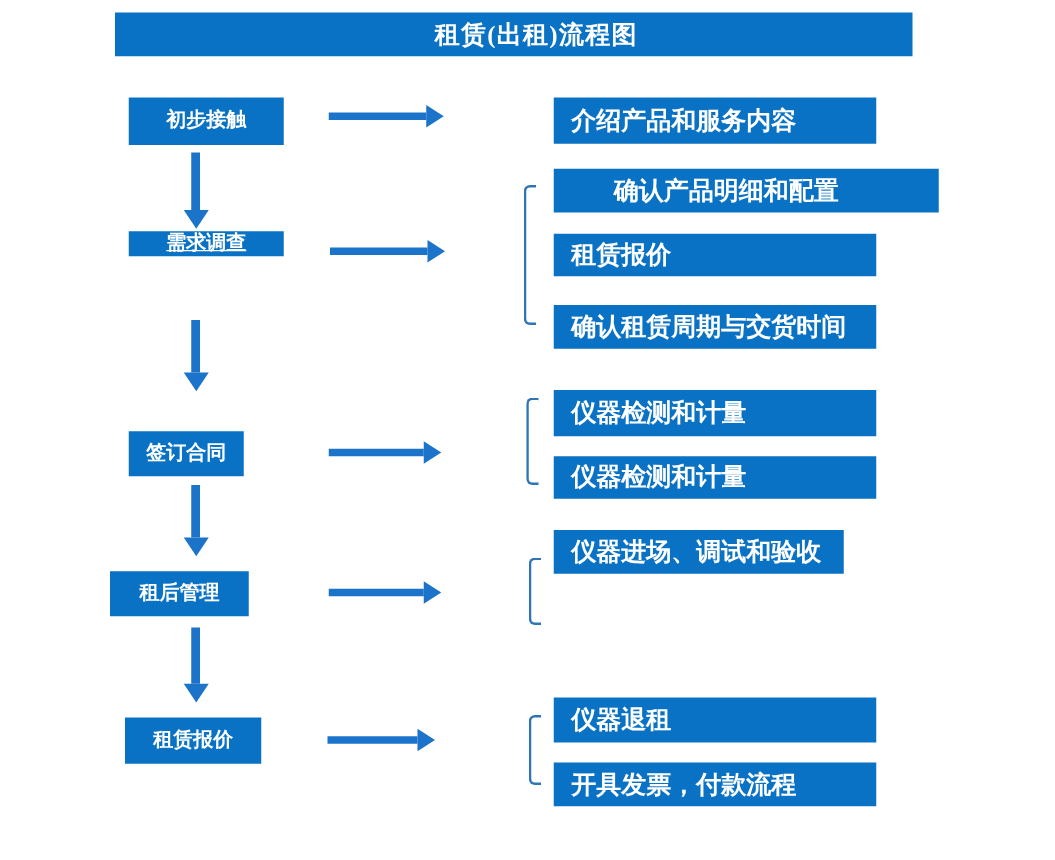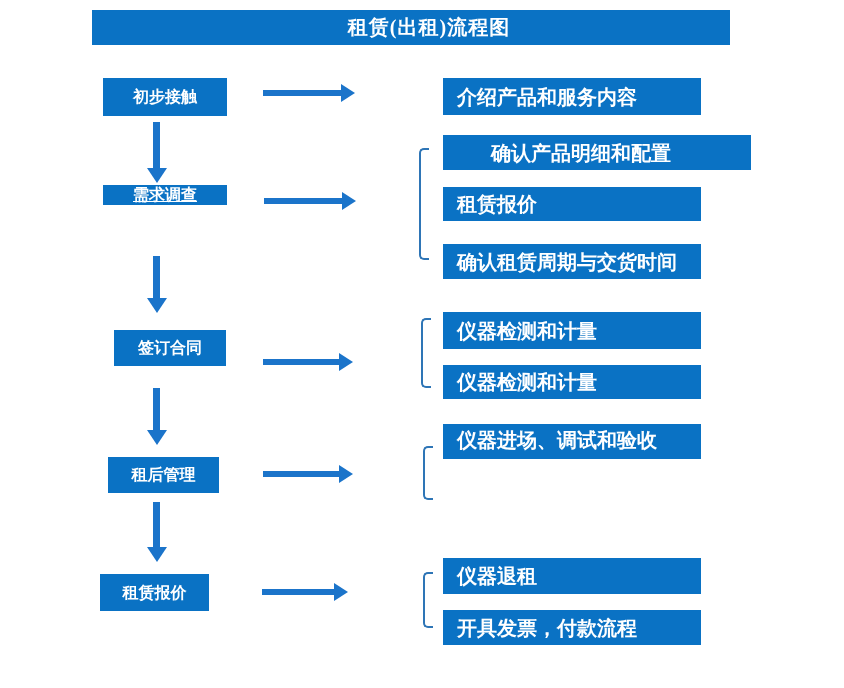--- a/index.html
+++ b/index.html
@@ -87,22 +87,22 @@
 </style>
 </head>
 <body>
 
 <div class="canvas">
 
   <div class="title-bar" style="left:92px; top:10px; width:602px; height:35px;padding-left:36px;">租赁(出租)流程图</div>
 
   <div class="box center" style="left:103px; top:78px;  width:124px; height:38px;">初步接触</div>
   <div class="box center" style="left:103px; top:185px; width:124px; height:20px;text-decoration:underline;">需求调查</div>
-  <div class="box center" style="left:103px; top:330px; width:112px; height:36px;margin-left:11px;">签订合同</div>
-  <div class="box center" style="left:108px; top:457px; width:111px; height:36px;">租后管理</div>
+  <div class="box center" style="left:103px; top:345px; width:92px; height:36px;">签订合同</div>
+  <div class="box center" style="left:88px; top:457px; width:111px; height:36px;">租后管理</div>
   <div class="box center" style="left:100px; top:574px; width:109px; height:37px;">租赁报价</div>
 
   <div class="arrow-v" style="left:153px; top:122px; height:46px;"></div>
   <div class="arrow-v" style="left:153px; top:256px; height:42px;"></div>
   <div class="arrow-v" style="left:153px; top:388px; height:42px;"></div>
   <div class="arrow-v" style="left:153px; top:502px; height:45px;"></div>
 
   <div class="arrow-h" style="left:263px; top:90px;  width:78px;"></div>
   <div class="arrow-h" style="left:264px; top:198px; width:78px;"></div>
   <div class="arrow-h" style="left:263px; top:359px; width:76px;"></div>
@@ -116,18 +116,18 @@
 
   <div class="box left" style="left:443px; top:78px;  width:258px; height:37px;">介绍产品和服务内容</div>
 
   <div class="box left" style="left:443px; top:135px; width:308px; height:35px;padding-left:48px;">确认产品明细和配置</div>
   <div class="box left" style="left:443px; top:187px; width:258px; height:34px;">租赁报价</div>
   <div class="box left" style="left:443px; top:244px; width:258px; height:35px;">确认租赁周期与交货时间</div>
 
   <div class="box left" style="left:443px; top:312px; width:258px; height:37px;">仪器检测和计量</div>
   <div class="box left" style="left:443px; top:365px; width:258px; height:34px;">仪器检测和计量</div>
 
-  <div class="box left" style="left:443px; top:424px; width:258px; height:35px;font-family:Liberation Mono, monospace;">仪器进场、调试和验收</div>
+  <div class="box left" style="left:443px; top:424px; width:232px; height:35px;">仪器进场、调试和验收</div>
 
   <div class="box left" style="left:443px; top:558px; width:258px; height:36px;">仪器退租</div>
   <div class="box left" style="left:443px; top:610px; width:258px; height:35px;">开具发票，付款流程</div>
 
 </div>
 
 </body></html>

